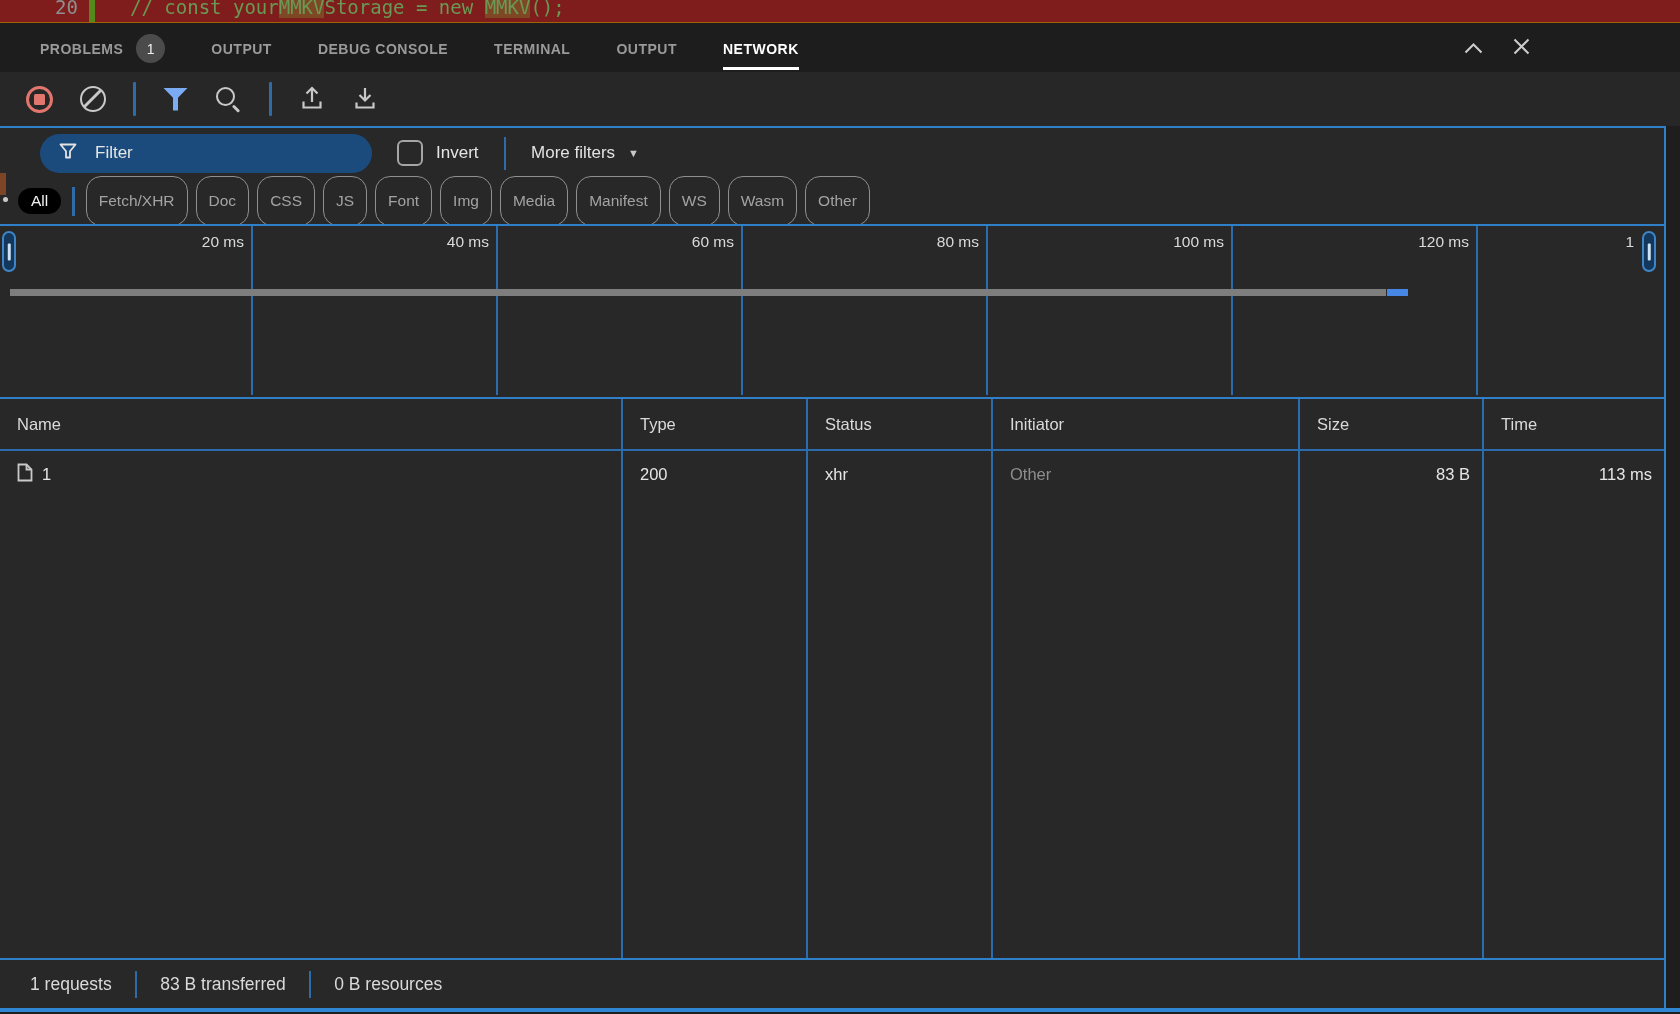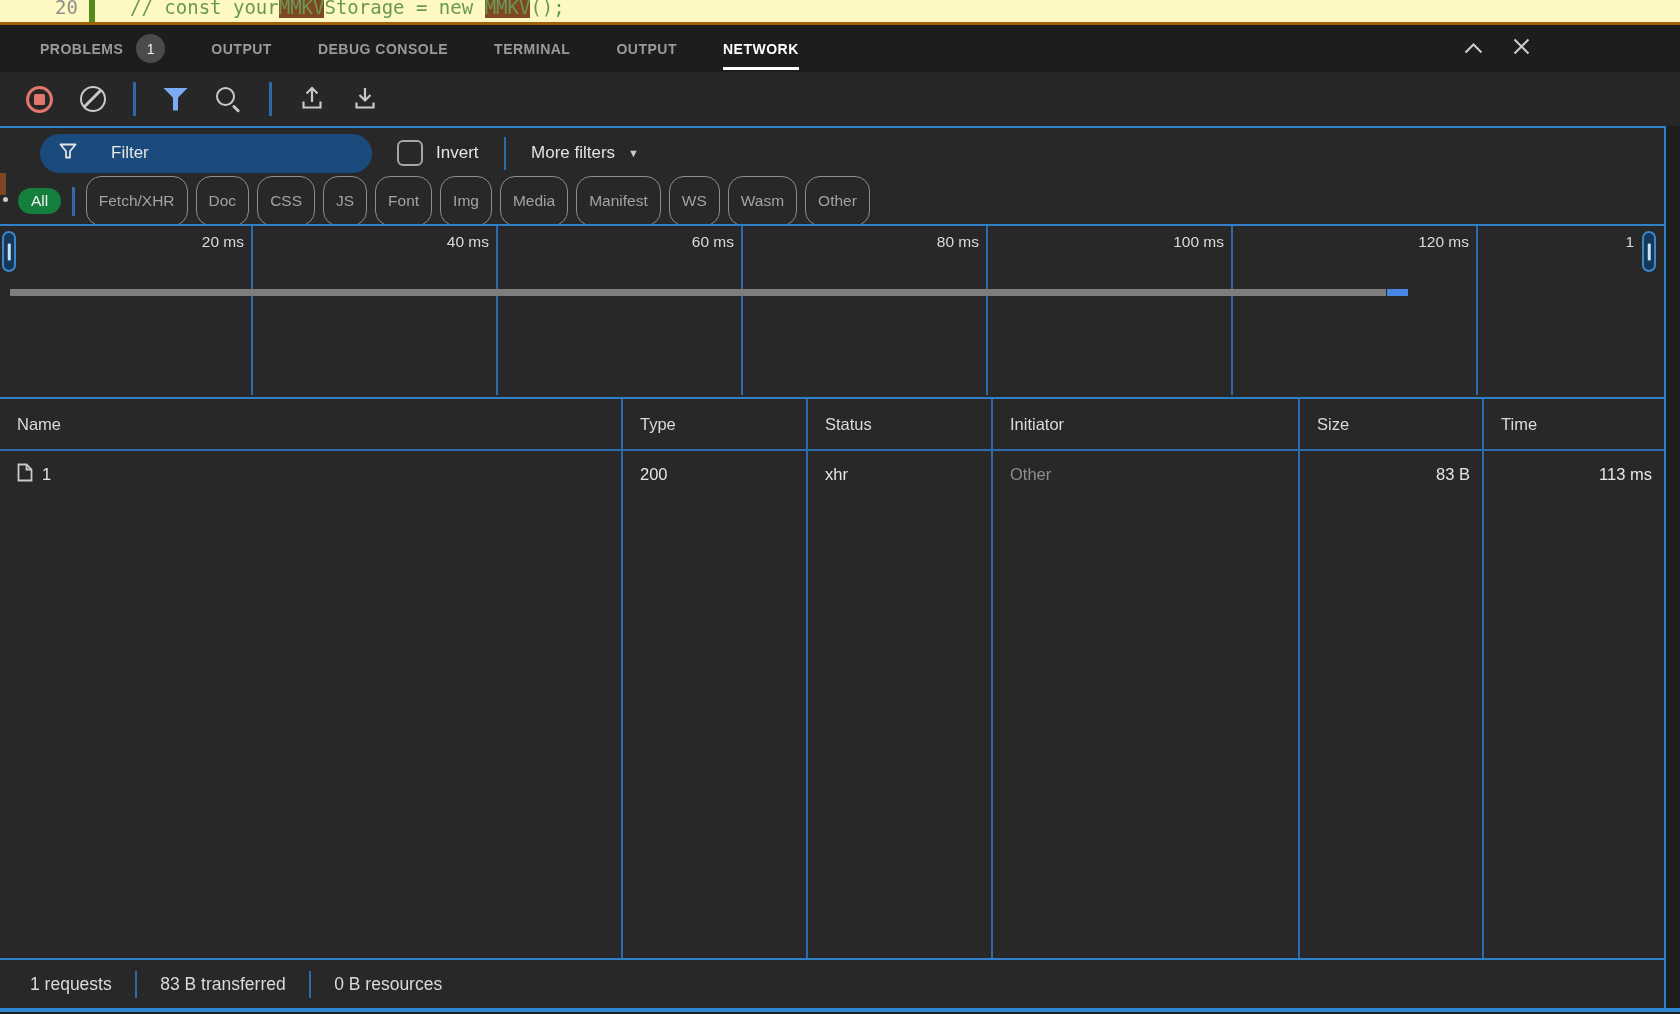--- a/index.html
+++ b/index.html
@@ -1,21 +1,21 @@
 <!DOCTYPE html>
 <html><head>
 <meta charset="utf-8">
 <style>
   html,body{margin:0;padding:0;background:#161616;}
   .screen{position:relative;width:1680px;height:1014px;background:#1e1e1e;overflow:hidden;
           font-family:"Liberation Sans",sans-serif;}
 
   
-  .code-strip{position:absolute;top:0;left:0;width:1680px;height:22px;background:#fef9c3;
-              border-bottom:4px solid #a16207;overflow:hidden;
+  .code-strip{position:absolute;top:0;left:0;width:1680px;height:22px;background:#7f1d1d;
+              border-bottom:1px solid #a16207;overflow:hidden;
               font-family:"DejaVu Sans Mono",monospace;font-size:19px;line-height:30px;}
   .code-line{position:absolute;top:-8px;left:0;display:flex;white-space:pre;}
   .ln{width:78px;text-align:right;color:#8f8f8f;}
   .git-bar{position:absolute;left:89px;top:0;width:6px;height:22px;background:#56891c;}
   .code-text{margin-left:52px;color:#6A9955;}
   .hl{background:#7f4825;}
 
   
   .tab-bar{position:absolute;top:25px;left:0;width:1680px;height:47px;background:#1d1d1d;
            display:flex;align-items:center;padding-left:40px;box-sizing:border-box;gap:46px;}
@@ -50,33 +50,33 @@
            display:flex;flex-direction:column;}
   .bottom-line{position:absolute;left:0;top:1008px;width:1680px;height:4px;background:#2f86d2;}
 
   
   .deco-brown{position:absolute;left:0;top:173px;width:6px;height:22px;background:#7d4526;z-index:6;}
   .deco-dot{position:absolute;left:3px;top:197px;width:5px;height:5px;border-radius:50%;background:#c9c9c9;z-index:6;}
 
   
   .filter-row{height:50px;display:flex;align-items:center;padding-left:40px;flex:none;}
   .filter-pill{width:332px;height:39px;border-radius:20px;background:#1a4b7c;display:flex;
-               align-items:center;padding-left:19px;box-sizing:border-box;gap:32px;}
+               align-items:center;padding-left:19px;box-sizing:border-box;gap:16px;}
   .pill-input{background:transparent;border:none;outline:none;color:#e6e6e6;font-size:17px;width:240px;
               font-family:"Liberation Sans",sans-serif;}
   .pill-input::placeholder{color:#e6e6e6;opacity:1;}
   .invert-box{margin-left:25px;width:22px;height:22px;border:2px solid #a5a5a5;border-radius:6px;background:transparent;flex:none;}
   .invert-label{margin-left:13px;font-size:17px;color:#e5e5e5;}
   .fr-divider{width:2.5px;height:33px;background:#2d6ca8;margin:0 25px;}
   .more-filters{font-size:17px;color:#e2e2e2;display:flex;align-items:center;gap:13px;cursor:pointer;}
   .caret{font-size:11px;color:#c9c9c9;}
 
   
   .chips-row{height:46px;display:flex;align-items:center;padding-left:18px;flex:none;}
-  .chip-all{background:#15803d;color:#f2f2f2;font-size:15.5px;padding:4px 13px;border-radius:15px;cursor:pointer;}
+  .chip-all{background:#000000;color:#f2f2f2;font-size:15.5px;padding:4px 13px;border-radius:15px;cursor:pointer;}
   .chips-divider{width:2.5px;height:29px;background:#2d6ca8;margin:0 11px;}
   .chip{border:1.5px solid #8f8f8f;color:#a3a3a3;font-size:15.5px;padding:15px 12px;border-radius:15px;
         margin-right:8px;background:transparent;cursor:pointer;white-space:nowrap;}
 
   
   .overview{position:relative;height:175px;flex:none;border-top:2px solid #2f80c9;
             border-bottom:2.5px solid #2f80c9;box-sizing:border-box;overflow:hidden;}
   .ruler{position:absolute;left:8px;top:0;bottom:2px;display:flex;}
   .ruler-cell{width:245px;height:100%;border-right:2px solid #2a6cad;box-sizing:border-box;
               text-align:right;padding:7px 7px 0 0;font-size:15.5px;color:#dadada;}

